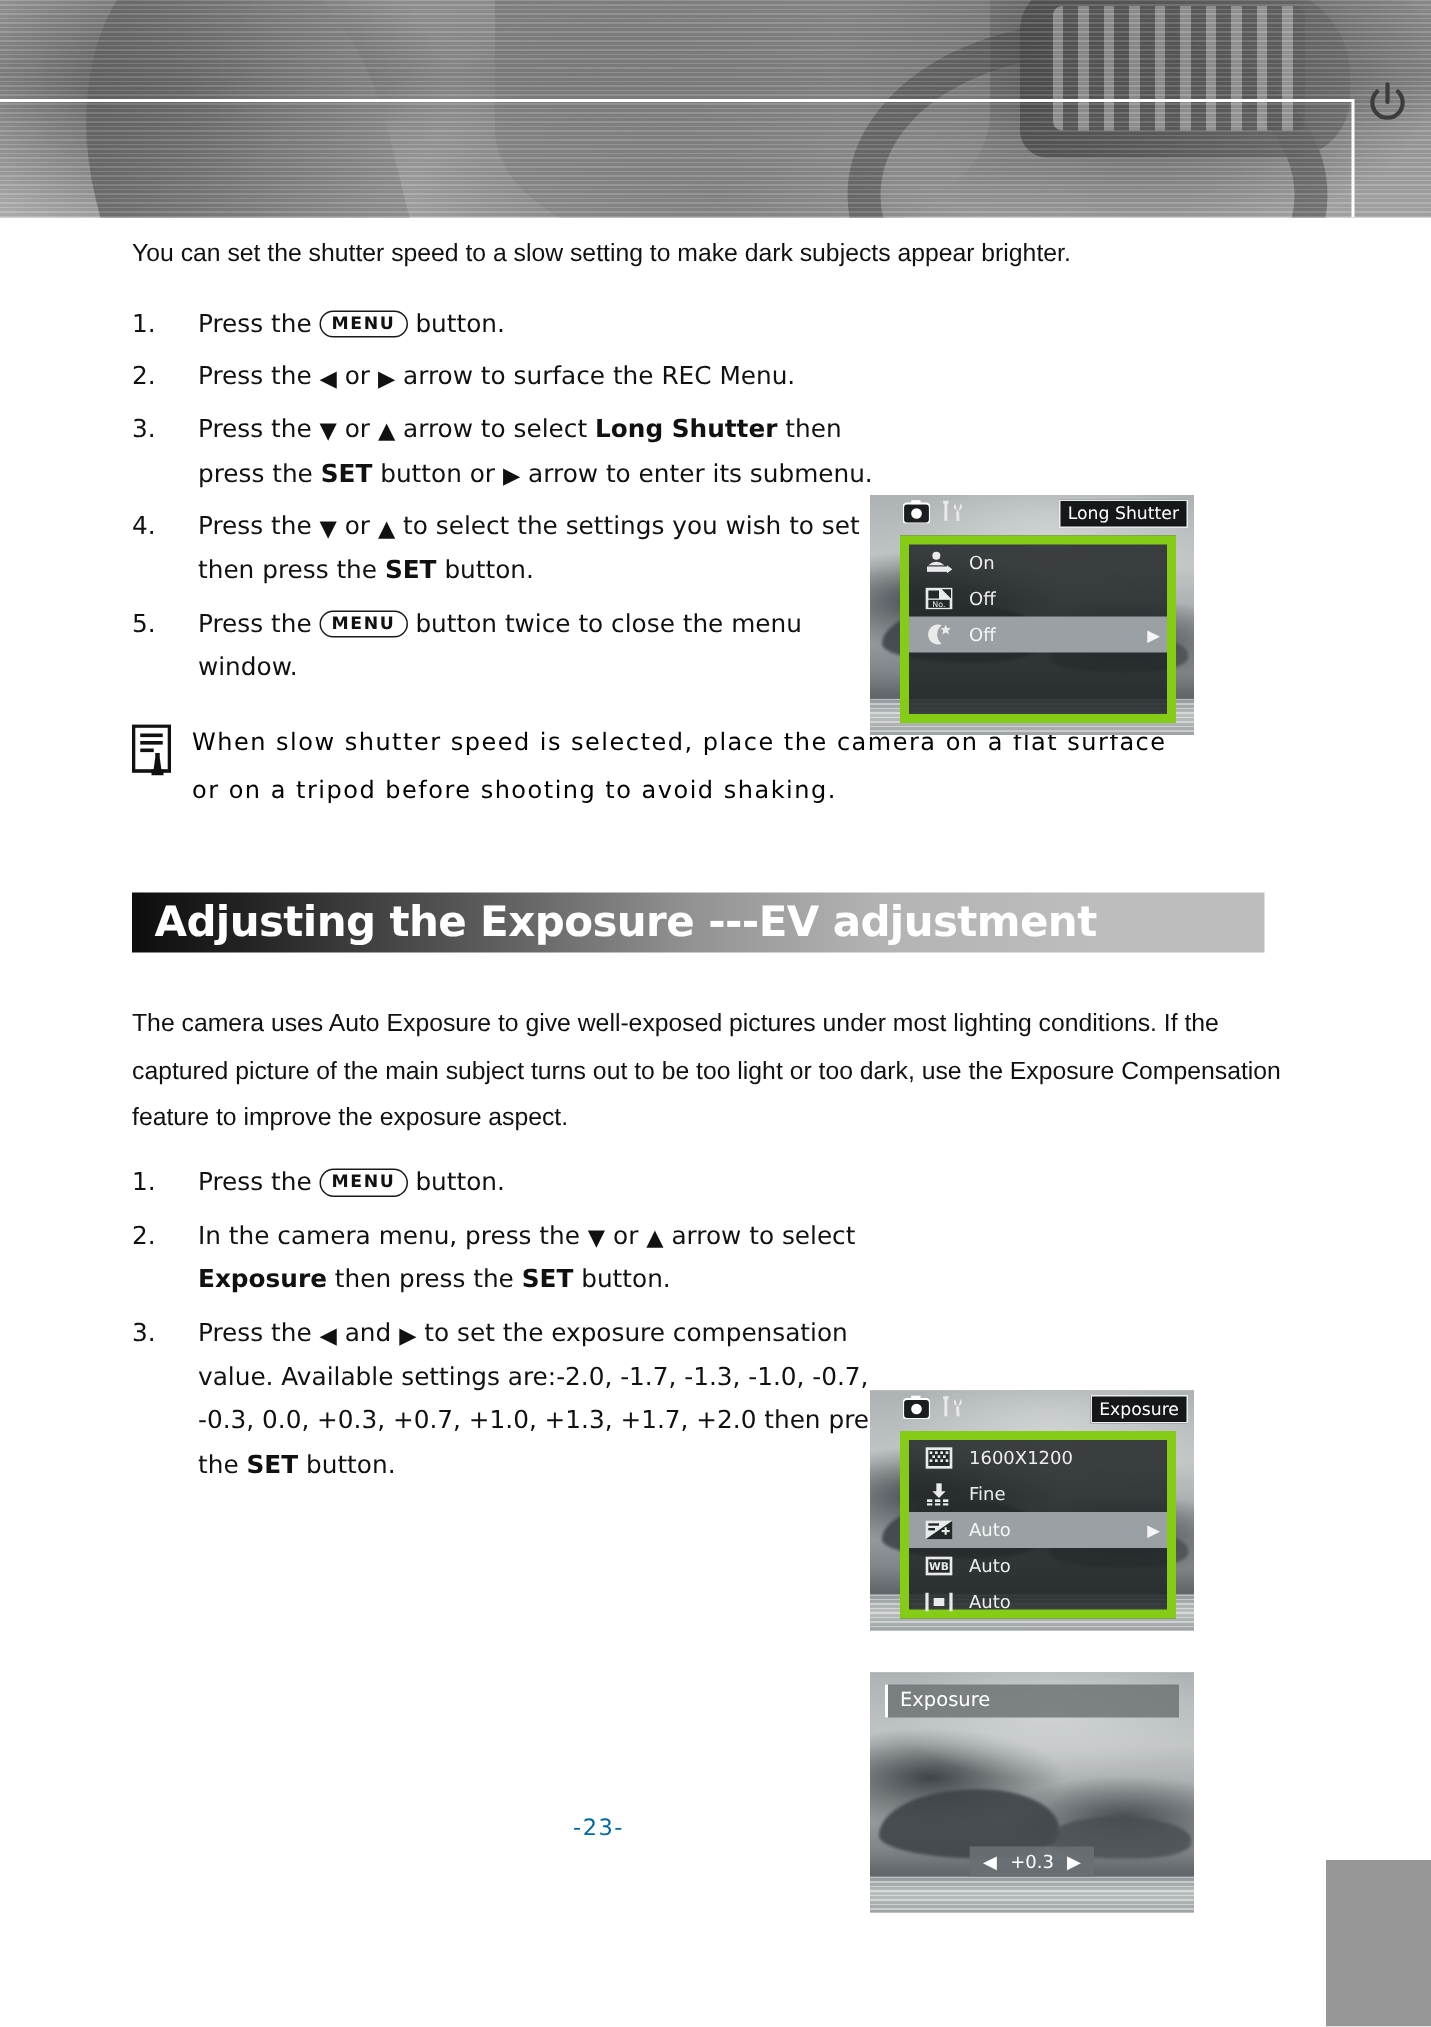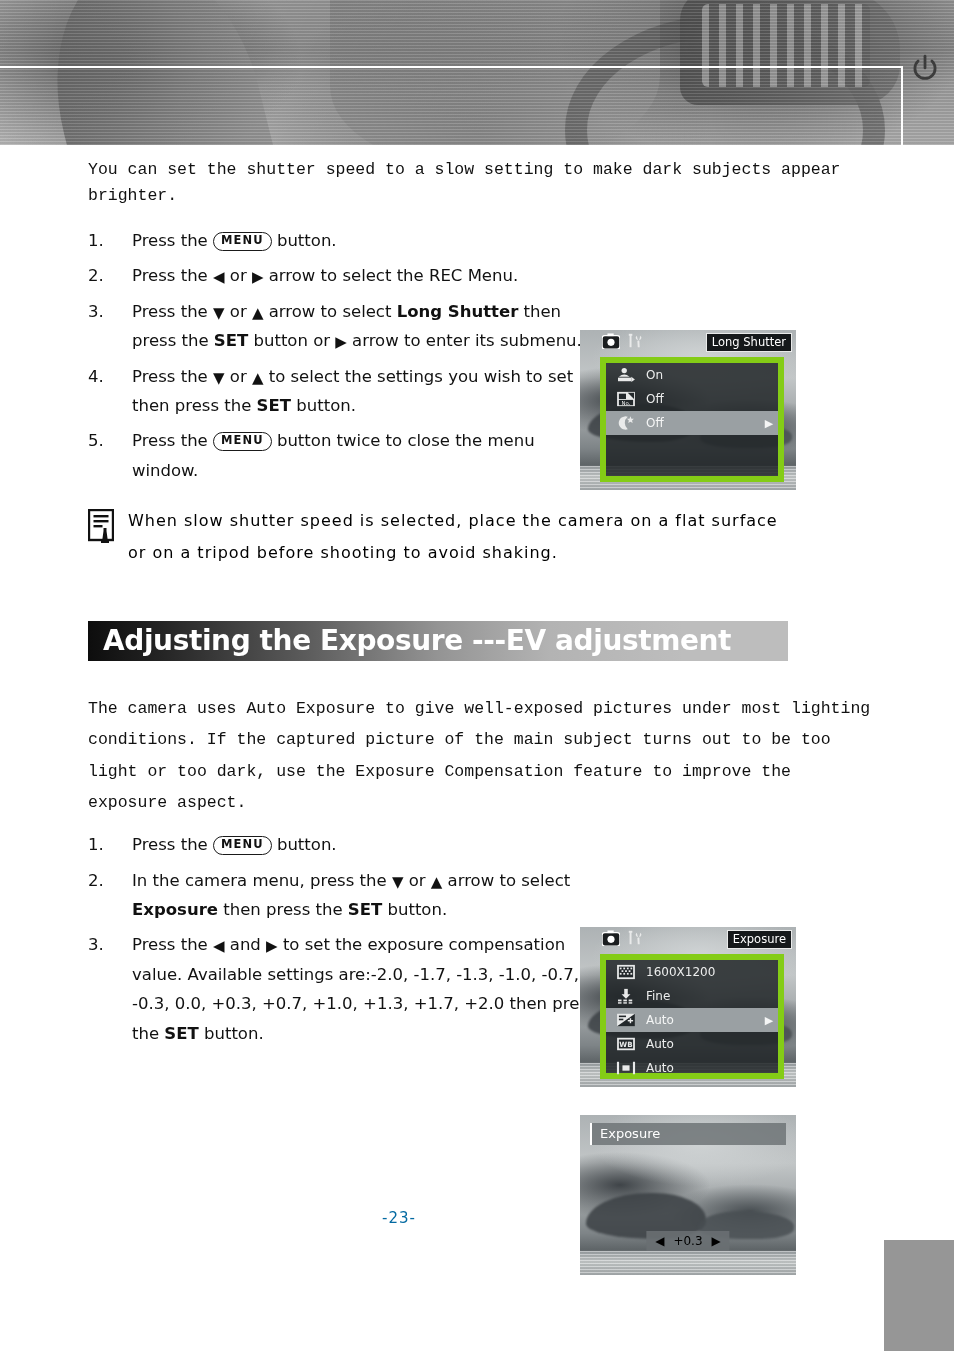--- a/index.html
+++ b/index.html
@@ -72,31 +72,31 @@
   }
 
   
   .page {
     position:absolute; left:0; top:145px; width:954px;
   }
   .h-bar {
     position:relative; height:40px; margin-left:88px;
   }
   .h-bar.first { width: 756px; background: linear-gradient(90deg,#111111 0%,#2a2a2a 12%,#6a6a6a 38%,#b4b4b4 62%,#e2e2e2 80%,#fdfdfd 97%,#ffffff 100%); }
-  .h-bar.second { width: 700px; background: linear-gradient(90deg,#0d0d0d 0%,#232323 10%,#5e5e5e 32%,#949494 50%,#b3b3b3 66%,#bdbdbd 85%,#bdbdbd 100%); }
+  .h-bar.second { width: 755px; background: linear-gradient(90deg,#0d0d0d 0%,#232323 10%,#5e5e5e 32%,#949494 50%,#b3b3b3 66%,#bdbdbd 85%,#bdbdbd 100%); }
   .h-bar .h-text {
     position:absolute; left:15px; top:50%; transform:translateY(-52%);
     color:#ffffff; font-weight:bold; font-size:28px; letter-spacing:-0.4px;
     font-family:"DejaVu Sans", sans-serif; white-space:nowrap;
   }
 
   .body-text {
     margin:0 0 0 88px; width:790px;
     font-size:16.5px; color:#111; line-height:1.55;
-    font-family:Liberation Mono, monospace;
+    font-family:Liberation Sans, sans-serif;
   }
   .body-text p { margin: 12px 0; }
 
   ol.steps { list-style:none; margin:0; padding:0; }
   ol.steps li {
     position:relative; margin:0 0 6px 0; padding-left:44px;
     font-size:16.5px; color:#111; line-height:1.78;
     font-family:"DejaVu Sans", sans-serif;
   }
   ol.steps li .num {
@@ -183,21 +183,21 @@
 
   
   .lcd-expbar {
     position:absolute; left:10px; top:8px; width:186px; height:22px;
     background:rgba(110,116,119,.85); border-left:2px solid #ffffff;
     color:#ffffff; font-size:13px; line-height:22px; padding-left:8px;
     font-family:"DejaVu Sans", sans-serif;
   }
   .lcd-evchip {
     position:absolute; left:50%; transform:translateX(-50%); bottom:24px;
-    background:rgba(105,111,114,.9); color:#000000; font-size:12px;
+    background:rgba(105,111,114,.9); color:#ffffff; font-size:12px;
     padding:3px 9px; font-family:"DejaVu Sans", sans-serif; white-space:nowrap;
   }
 
   .page-num {
     position:absolute; left:0; top:1209px; width:798px; text-align:center;
     font-size:15px; color:#0369a1; letter-spacing:1px;
     font-family:"DejaVu Sans", sans-serif;
   }
   .corner-tab {
     position:absolute; left:884px; top:1240px; width:70px; height:111px;
@@ -225,21 +225,21 @@
 
 <div class="page">
 
 
   <div class="body-text" style="margin-top:10px;">
     <p>You can set the shutter speed to a slow setting to make dark subjects appear brighter.</p>
   </div>
 
   <ol class="steps narrow" id="steps-1" style="margin:18px 0 0 88px;">
       <li><span class="num">1.</span><span>Press the </span><span class="menu-chip">MENU</span><span> button.</span></li>
-      <li><span class="num">2.</span><span>Press the </span><span class="arw">◀</span><span> or </span><span class="arw">▶</span><span> arrow to select the REC Menu.</span></li>
+      <li><span class="num">2.</span><span>Press the </span><span class="arw">◀</span><span> or </span><span class="arw">▶</span><span> arrow to surface the REC Menu.</span></li>
       <li><span class="num">3.</span><span>Press the </span><span class="arw">▼</span><span> or </span><span class="arw">▲</span><span> arrow to select </span><b>Long Shutter</b><span> then press the </span><b>SET</b><span> button or </span><span class="arw">▶</span><span> arrow to enter its submenu.</span></li>
       <li><span class="num">4.</span><span>Press the </span><span class="arw">▼</span><span> or </span><span class="arw">▲</span><span> to select the settings you wish to set then press the </span><b>SET</b><span> button.</span></li>
       <li><span class="num">5.</span><span>Press the </span><span class="menu-chip">MENU</span><span> button twice to close the menu window.</span></li>
     </ol>
 
   <div class="note">
     <svg class="note-icon" viewBox="0 0 26 34">
       <rect x="1" y="1" width="24" height="30" fill="#ffffff" stroke="#111" stroke-width="2.4"></rect>
       <rect x="5.5" y="6" width="15" height="2.4" fill="#111"></rect>
       <rect x="5.5" y="11" width="15" height="2.4" fill="#111"></rect>

